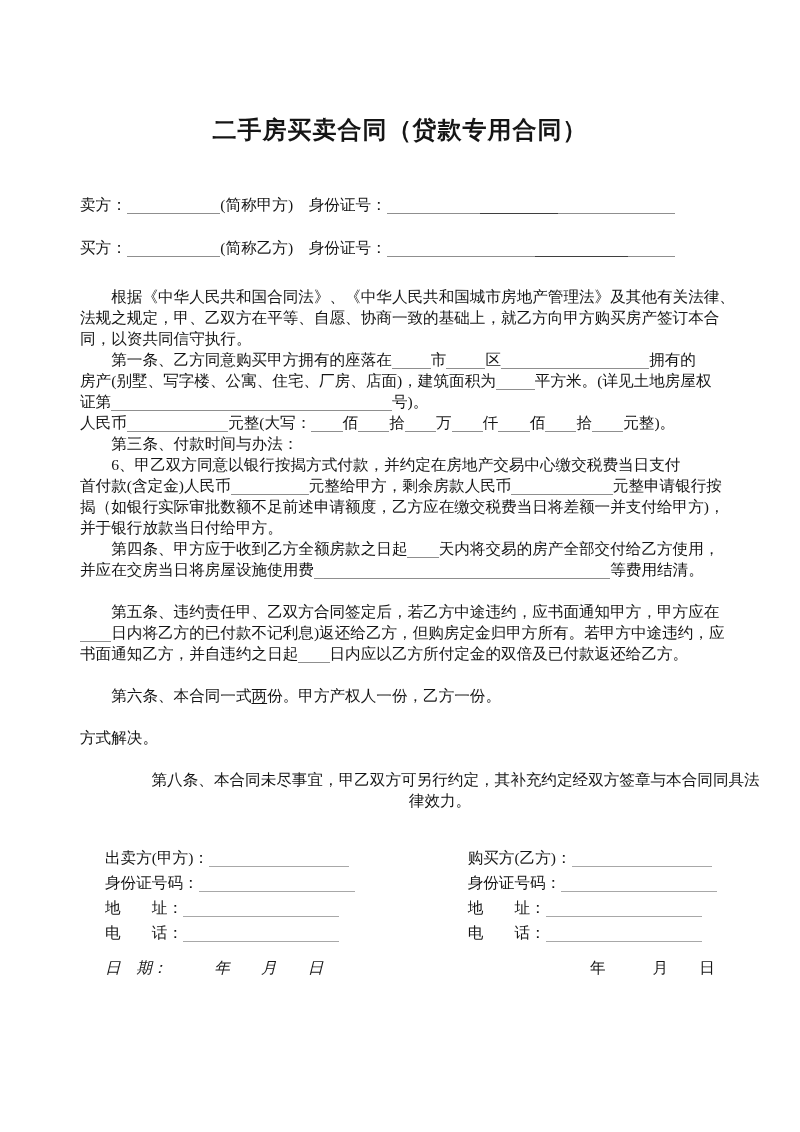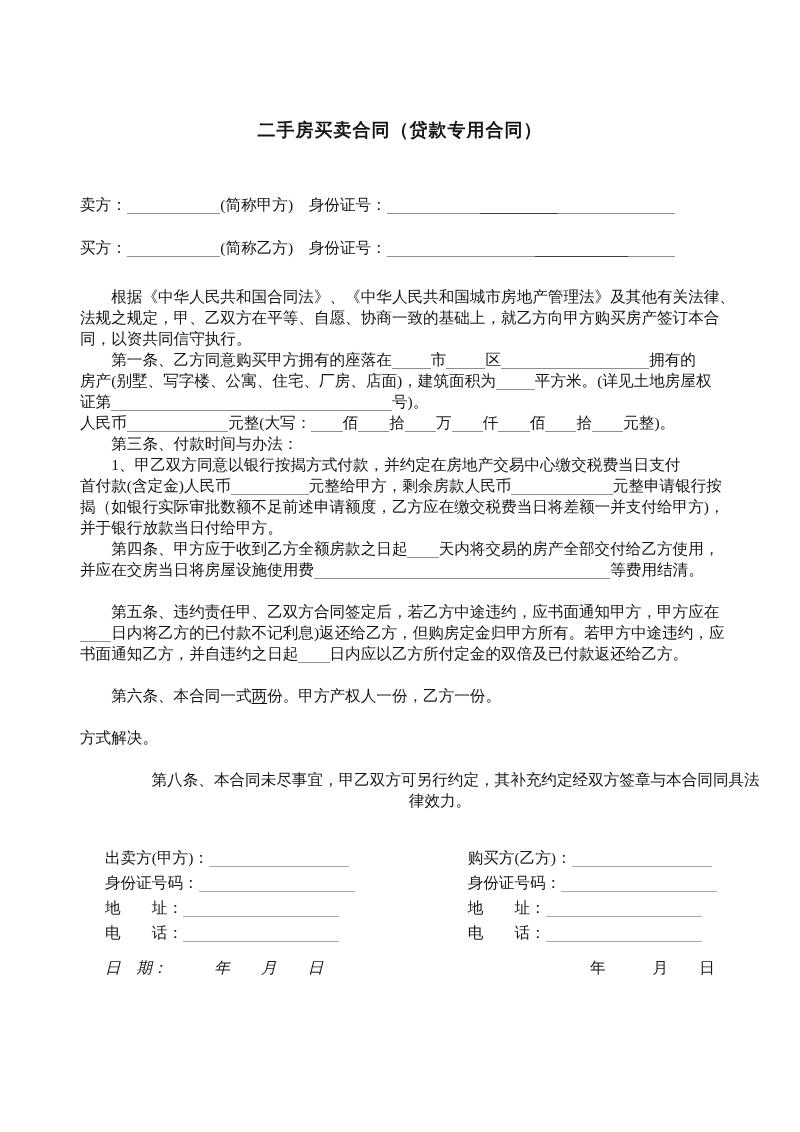--- a/index.html
+++ b/index.html
@@ -11,21 +11,21 @@
     font-family:"Liberation Serif","DejaVu Serif",serif;
     color:#151515;
     font-size:15.6px;
     box-sizing:border-box;
     padding:118px 0 0 80px;
     overflow:hidden;
   }
   .doc-title {
     width:640px;
     text-align:center;
-    font-size:18px;
+    font-size:24px;
     font-weight:bold;
     line-height:24px;
     letter-spacing:1px;
     white-space:nowrap;
   }
   .parties { margin-top:52px; }
   .party-row { line-height:21px; margin-bottom:22px; white-space:nowrap; }
   .party-row:last-child { margin-bottom:0; }
   .body-sec { margin-top:28px; }
   .para { margin-bottom:21px; }
@@ -67,21 +67,21 @@
 
     <div class="para">
         <div class="line">　　根据《中华人民共和国合同法》、《中华人民共和国城市房地产管理法》及其他有关法律、</div>
         <div class="line">法规之规定，甲、乙双方在平等、自愿、协商一致的基础上，就乙方向甲方购买房产签订本合</div>
         <div class="line">同，以资共同信守执行。</div>
         <div class="line">　　第一条、乙方同意购买甲方拥有的座落在<span class="blank">_____</span>市<span class="blank">_____</span>区<span class="blank">___________________</span>拥有的</div>
         <div class="line">房产(别墅、写字楼、公寓、住宅、厂房、店面)，建筑面积为<span class="blank">_____</span>平方米。(详见土地房屋权</div>
         <div class="line">证第<span class="blank">____________________________________</span>号)。</div>
         <div class="line">人民币<span class="blank">_____________</span>元整(大写：<span class="blank">____</span>佰<span class="blank">____</span>拾<span class="blank">____</span>万<span class="blank">____</span>仟<span class="blank">____</span>佰<span class="blank">____</span>拾<span class="blank">____</span>元整)。</div>
         <div class="line">　　第三条、付款时间与办法：</div>
-        <div class="line">　　1、甲乙双方同意以银行按揭方式付款，并约定在房地产交易中心缴交税费当日支付</div>
+        <div class="line">　　6、甲乙双方同意以银行按揭方式付款，并约定在房地产交易中心缴交税费当日支付</div>
         <div class="line">首付款(含定金)人民币<span class="blank">__________</span>元整给甲方，剩余房款人民币<span class="blank">_____________</span>元整申请银行按</div>
         <div class="line">揭（如银行实际审批数额不足前述申请额度，乙方应在缴交税费当日将差额一并支付给甲方)，</div>
         <div class="line">并于银行放款当日付给甲方。</div>
         <div class="line">　　第四条、甲方应于收到乙方全额房款之日起<span class="blank">____</span>天内将交易的房产全部交付给乙方使用，</div>
         <div class="line">并应在交房当日将房屋设施使用费<span class="blank">______________________________________</span>等费用结清。</div>
       </div>
 
     <div class="para">
         <div class="line">　　第五条、违约责任甲、乙双方合同签定后，若乙方中途违约，应书面通知甲方，甲方应在</div>
         <div class="line"><span class="blank">____</span>日内将乙方的已付款不记利息)返还给乙方，但购房定金归甲方所有。若甲方中途违约，应</div>

